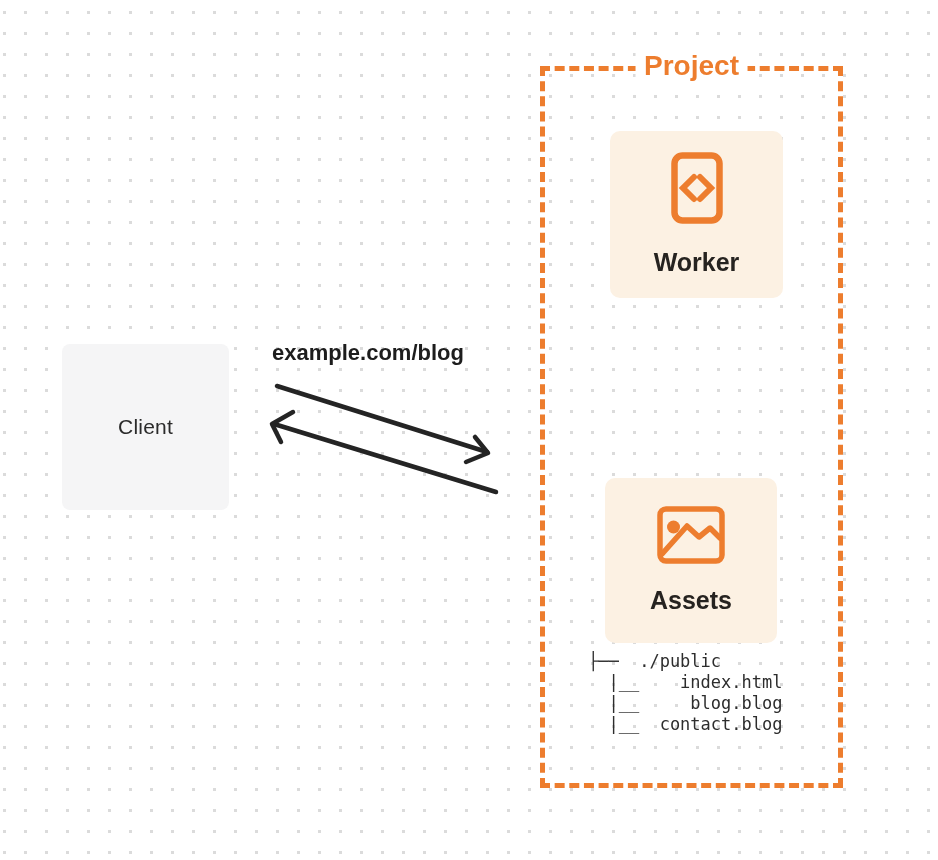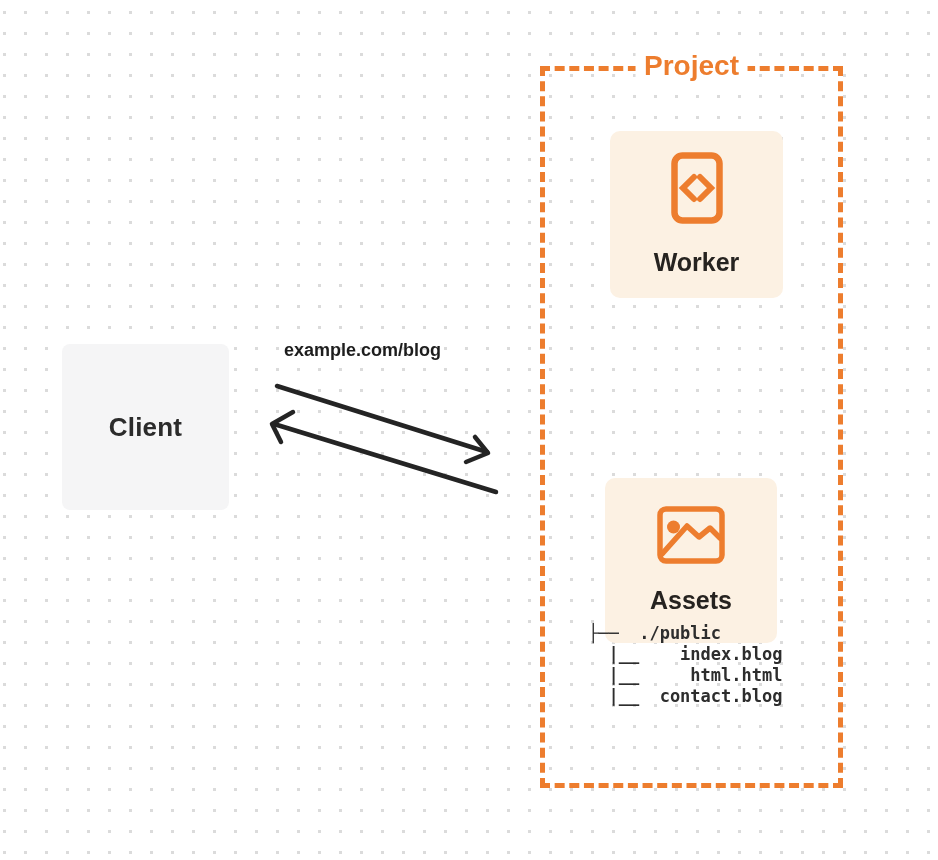--- a/index.html
+++ b/index.html
@@ -18,28 +18,28 @@
   
   .client-node {
     position: absolute;
     left: 62px; top: 344px;
     width: 167px; height: 166px;
     background: #f5f5f6;
     border-radius: 8px;
     display: flex; align-items: center; justify-content: center;
   }
   .client-label {
-    font-size: 26px; font-weight: 700; color: #2b2b2b; letter-spacing: .2px;
+    font-size: 21px; font-weight: 400; color: #2b2b2b; letter-spacing: .2px;
   }
 
   
   .url-label {
     position: absolute;
-    left: 284px; top: 340px;
-    font-size: 18px; font-weight: 700; color: #1d1d1d;
+    left: 272px; top: 340px;
+    font-size: 22px; font-weight: 700; color: #1d1d1d;
   }
 
   
   .arrows-layer { position: absolute; left: 0; top: 0; pointer-events: none; }
 
   
   .project {
     position: absolute;
     left: 540px; top: 66px;
     width: 303px; height: 722px;
@@ -66,25 +66,24 @@
     align-items: center; justify-content: center;
   }
   .worker-card { left: 65px; top: 60px; width: 173px; height: 167px; gap: 24px; }
   .assets-card { left: 60px; top: 407px; width: 172px; height: 165px; gap: 22px; }
   .card-label { font-size: 25px; font-weight: 700; color: #262320; }
   .card-icon { display: block; }
 
   
   .tree {
     position: absolute;
-    left: 43px; top: 552px;
+    left: 43px; top: 580px;
     font-family: "DejaVu Sans Mono", monospace;
     font-size: 17px; line-height: 21px;
     color: #2d2d2d;
-    font-weight: bold;
   }
   .tree-line { display: block; white-space: pre; }
 </style>
 </head>
 <body>
 
 <div class="canvas">
 
   <div class="client-node">
     <span class="client-label">Client</span>
@@ -121,19 +120,19 @@
       <svg class="card-icon" width="52" height="72" viewBox="0 0 52 72">
         <rect x="3.5" y="3.5" width="45" height="65" rx="8" fill="none" stroke="#ed7d2e" stroke-width="6.5"></rect>
         <polyline points="23,25 12,36 23,47" fill="none" stroke="#ed7d2e" stroke-width="6" stroke-linecap="round" stroke-linejoin="miter"></polyline>
         <polyline points="29,25 40,36 29,47" fill="none" stroke="#ed7d2e" stroke-width="6" stroke-linecap="round" stroke-linejoin="miter"></polyline>
       </svg>
       <div class="card-label">Worker</div>
     </div>
 
     <div class="tree">
       <span class="tree-line">├──  ./public</span>
-      <span class="tree-line">  |__    index.blog</span>
-      <span class="tree-line">  |__     html.html</span>
+      <span class="tree-line">  |__    index.html</span>
+      <span class="tree-line">  |__     blog.blog</span>
       <span class="tree-line">  |__  contact.blog</span>
     </div>
   </div>
 
 </div>
 
 </body></html>

